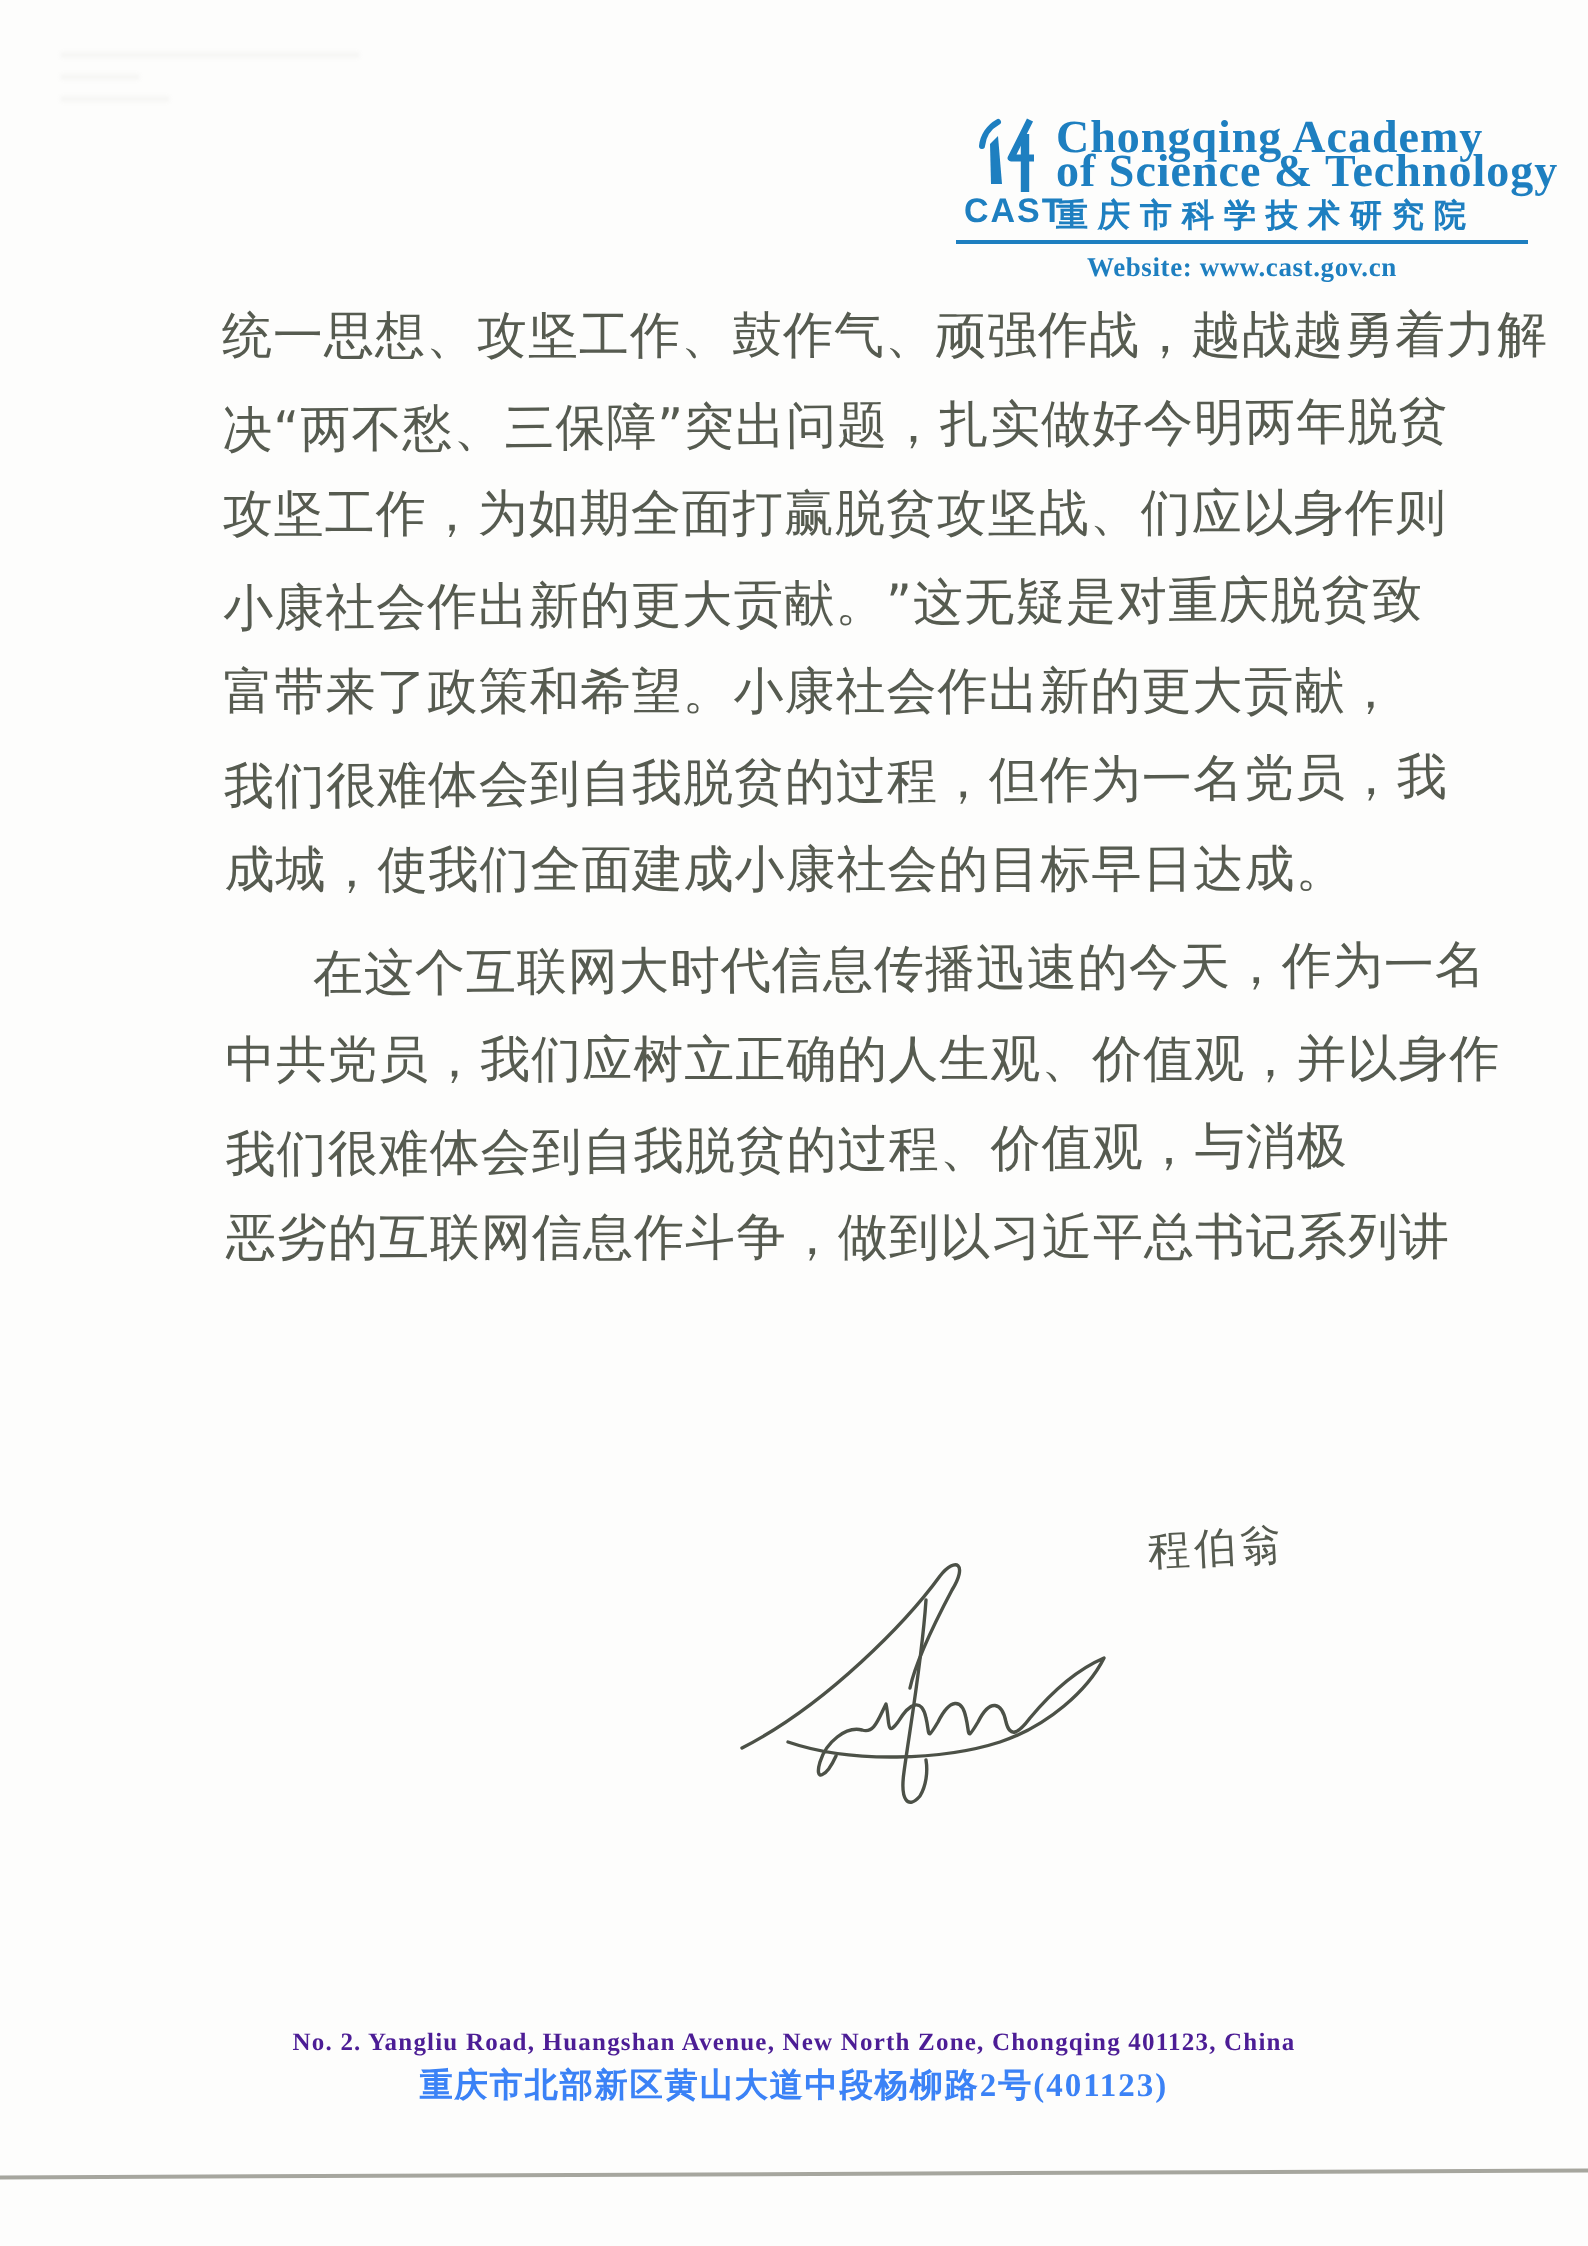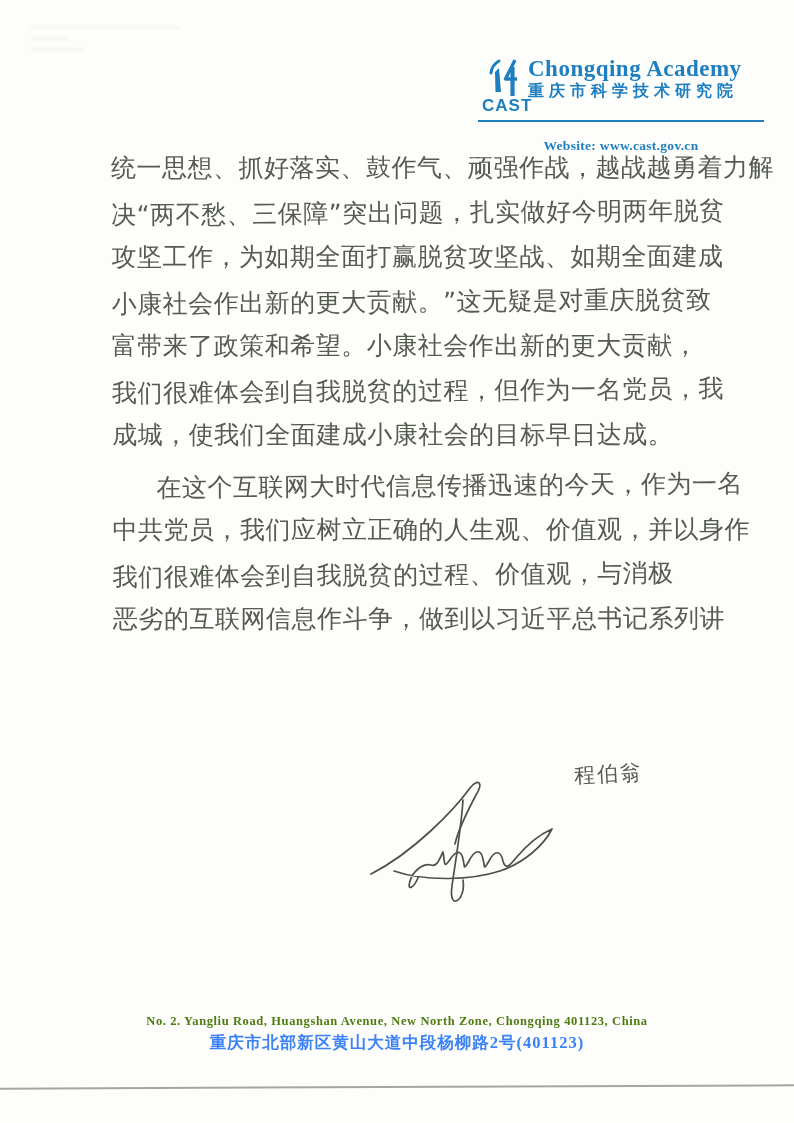--- a/index.html
+++ b/index.html
@@ -27,21 +27,21 @@
   }
   .org-zh{
     font-weight:bold;font-size:16px;letter-spacing:5px;
     margin-top:4px;white-space:nowrap;font-family:Liberation Serif, serif;
   }
   .header-rule{
     position:absolute;left:478px;top:120px;width:286px;height:2px;
     background:#1e7fc0;
   }
   .website{
-    position:absolute;left:478px;top:138px;width:286px;
+    position:absolute;left:478px;top:126px;width:286px;
     text-align:center;font-weight:bold;font-size:13.5px;color:#1e7fc0;
     letter-spacing:0.3px;
   }
   
   .bleed{
     position:absolute;left:30px;top:18px;width:170px;height:70px;
     opacity:0.10;color:#8a8a84;font-size:9px;line-height:14px;
     filter:blur(1px);overflow:hidden;
   }
   .bleed i{display:block;background:#b9b9b2;height:3px;margin:8px 0;border-radius:2px;}
@@ -64,21 +64,21 @@
   .sig-name{
     position:absolute;left:574px;top:760px;
     color:#565b50;font-size:21px;letter-spacing:2px;
     font-family:"DejaVu Sans", cursive, sans-serif;
     transform:rotate(-3deg);
   }
   .sig-scrawl{position:absolute;left:366px;top:772px;width:202px;height:136px;}
   
   .footer-en{
     position:absolute;left:0;top:1014px;width:794px;
-    text-align:center;color:#4d7c0f;font-weight:bold;
+    text-align:center;color:#4c1d95;font-weight:bold;
     font-size:12.5px;letter-spacing:0.6px;
   }
   .footer-zh{
     position:absolute;left:0;top:1032px;width:794px;
     text-align:center;color:#3b82f6;font-weight:bold;
     font-size:16.5px;letter-spacing:1px;
   }
   
   .scan-edge{
     position:absolute;left:-4px;top:1086px;width:802px;height:2px;
@@ -99,30 +99,31 @@
   <svg class="logo-mark" viewBox="0 0 38 42" fill="none" stroke="#1e7fc0">
     <path d="M13 3 C8.5 5.5 5.5 10 5 15" stroke-width="3" stroke-linecap="round"></path>
     <path d="M9 14 L13 10 L15 34 L9.5 34 Z" fill="#1e7fc0" stroke="none"></path>
     <path d="M29 2 L19.5 21 L31 21" stroke-width="3.4" stroke-linejoin="round"></path>
     <path d="M26.5 9 L26.5 38" stroke-width="4.2"></path>
   </svg>
   <div class="logo-cast">CAST</div>
 
   <div class="org-block">
     <div class="org-en">Chongqing Academy</div>
+    <div class="org-en">of Science &amp; Technology</div>
     <div class="org-zh">重庆市科学技术研究院</div>
   </div>
 
   <div class="header-rule"></div>
   <div class="website">Website: www.cast.gov.cn</div>
 
   <div class="letter">
-    <div class="hand-line">统一思想、抓好落实、鼓作气、顽强作战，越战越勇着力解</div>
+    <div class="hand-line">统一思想、攻坚工作、鼓作气、顽强作战，越战越勇着力解</div>
     <div class="hand-line">决“两不愁、三保障”突出问题，扎实做好今明两年脱贫</div>
-    <div class="hand-line">攻坚工作，为如期全面打赢脱贫攻坚战、如期全面建成</div>
+    <div class="hand-line">攻坚工作，为如期全面打赢脱贫攻坚战、们应以身作则</div>
     <div class="hand-line">小康社会作出新的更大贡献。”这无疑是对重庆脱贫致</div>
     <div class="hand-line">富带来了政策和希望。小康社会作出新的更大贡献，</div>
     <div class="hand-line">我们很难体会到自我脱贫的过程，但作为一名党员，我</div>
     <div class="hand-line">成城，使我们全面建成小康社会的目标早日达成。</div>
     <div class="hand-line para2-start">在这个互联网大时代信息传播迅速的今天，作为一名</div>
     <div class="hand-line">中共党员，我们应树立正确的人生观、价值观，并以身作</div>
     <div class="hand-line">我们很难体会到自我脱贫的过程、价值观，与消极</div>
     <div class="hand-line">恶劣的互联网信息作斗争，做到以习近平总书记系列讲</div>
   </div>
 

